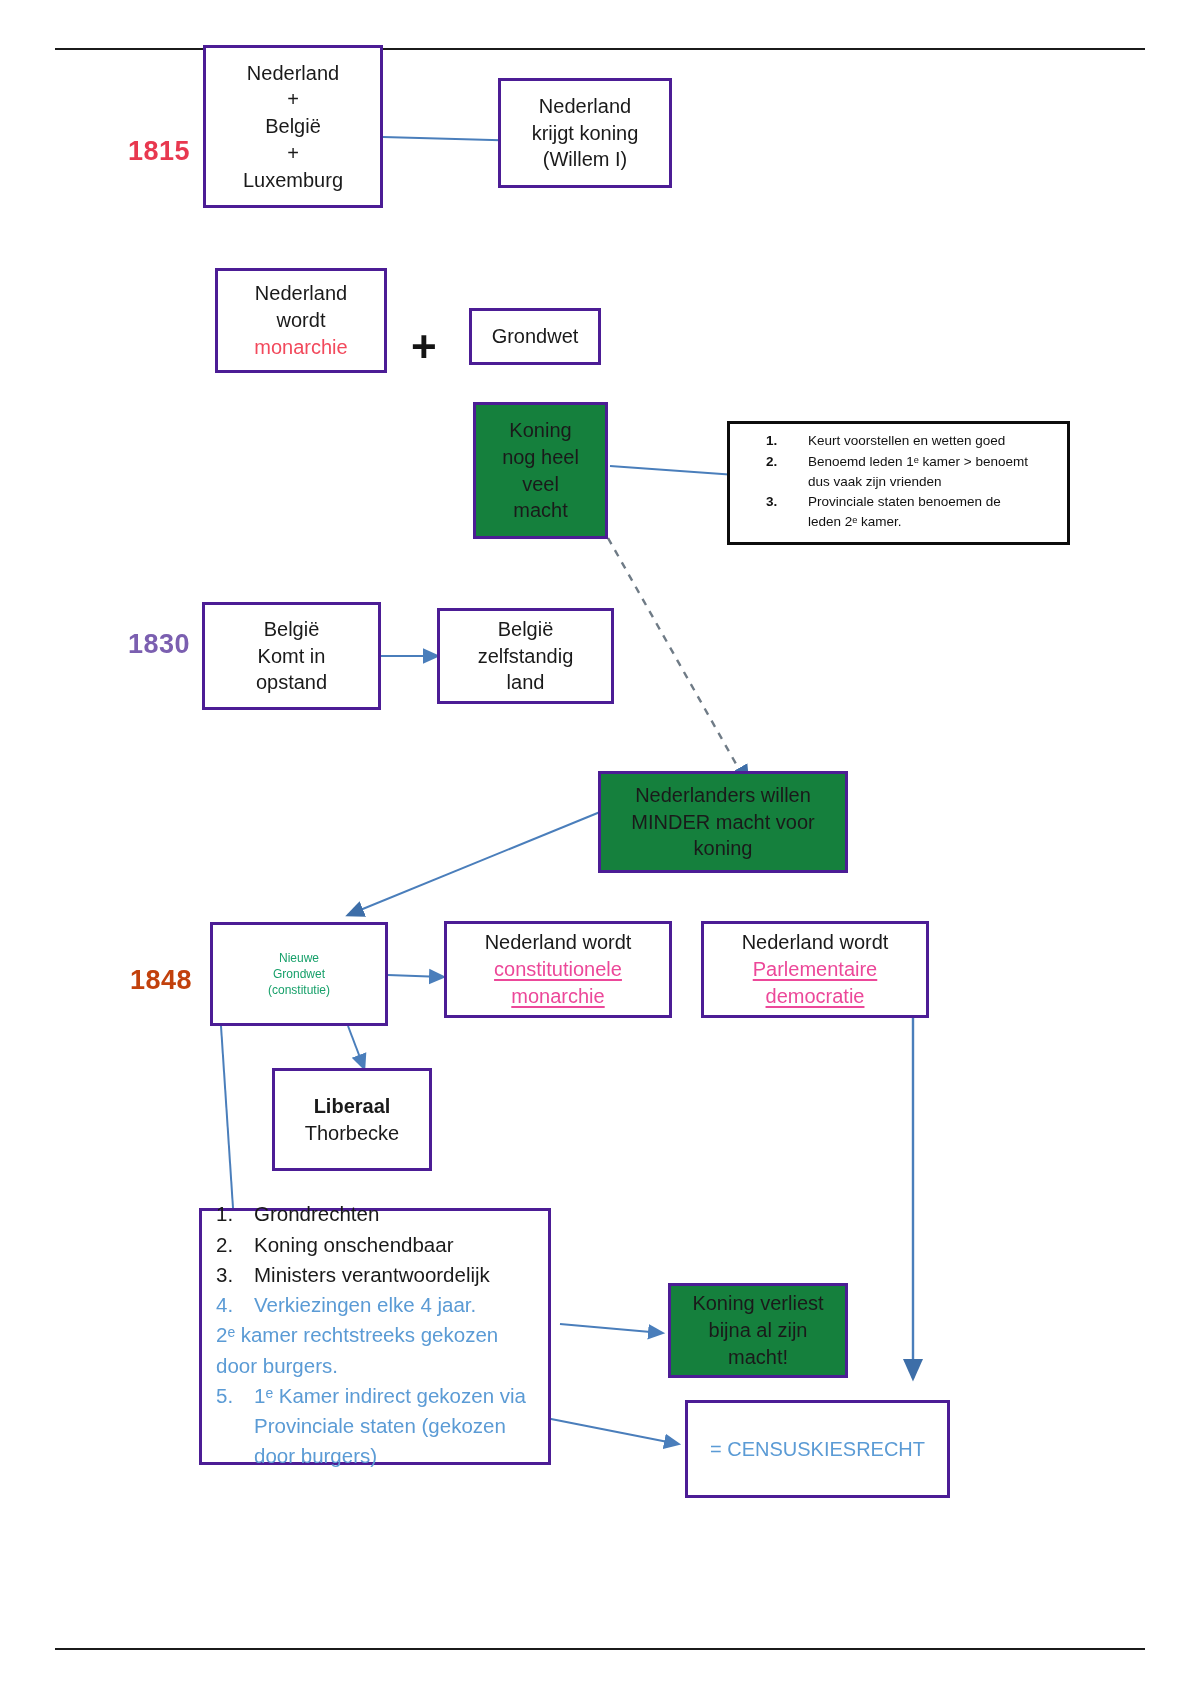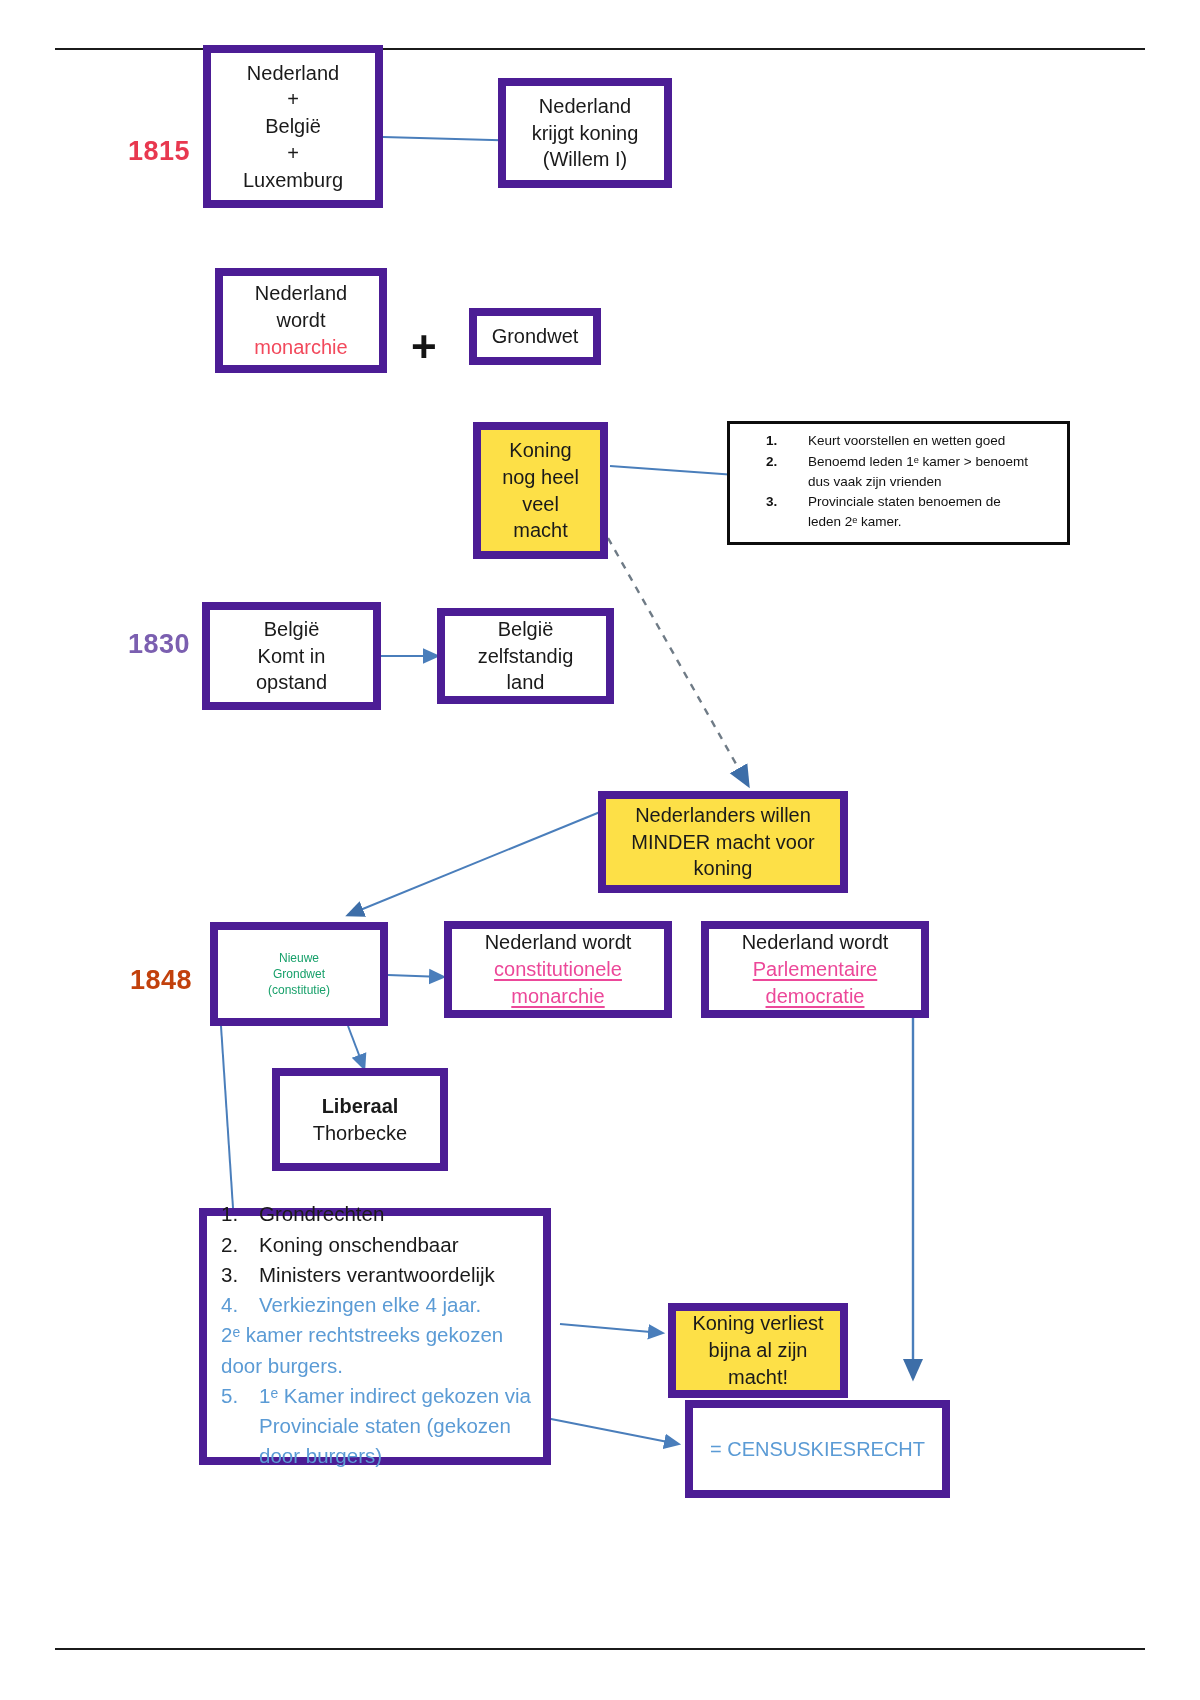--- a/index.html
+++ b/index.html
@@ -13,30 +13,30 @@
   #stage{position:absolute;left:0;top:0;width:1200px;height:1700px;}
   svg#wires{position:absolute;left:0;top:0;width:1200px;height:1700px;pointer-events:none;}
 
   .rule{position:absolute;left:55px;width:1090px;height:0;border-top:2px solid #1b1b1b;}
   .rule.top{top:48px;}
   .rule.bottom{top:1648px;}
 
   .box{
     position:absolute;
     box-sizing:border-box;
-    border:8px solid #4c1d95;
+    border:3px solid #4c1d95;
     background:#ffffff;
     display:flex;
     align-items:center;
     justify-content:center;
     text-align:center;
     color:#1a1a1a;
     line-height:1.34;
   }
-  .box.peach{background:#fde047;margin-top:20px;}
+  .box.peach{background:#15803d;}
   .box.plainblack{border:3px solid #0d0d0d;background:#ffffff;}
   .box .inner{width:100%;padding:0 8px;}
 
   .yr{
     position:absolute;
     font-size:27px;
     font-weight:700;
     letter-spacing:0.5px;
   }
   .yr.r{color:#e8384f;}
@@ -262,21 +262,21 @@
   </div>
 
   <div class="box" id="box-parl-democratie" style="left:701px;top:921px;width:228px;height:97px;font-size:20px;">
     <div class="inner">
       <div>Nederland wordt</div>
       <div class="green-u">Parlementaire</div>
       <div class="green-u">democratie</div>
     </div>
   </div>
 
-  <div class="box" id="box-thorbecke" style="left:272px;top:1068px;width:176px;height:103px;font-size:20px;">
+  <div class="box" id="box-thorbecke" style="left:272px;top:1068px;width:160px;height:103px;font-size:20px;">
     <div class="inner">
       <div class="bold">Liberaal</div>
       <div>Thorbecke</div>
     </div>
   </div>
 
   <div class="box" id="rights-box" style="left:199px;top:1208px;width:352px;height:257px;">
     <div class="inner">
       <ol class="nums">
         <li>

